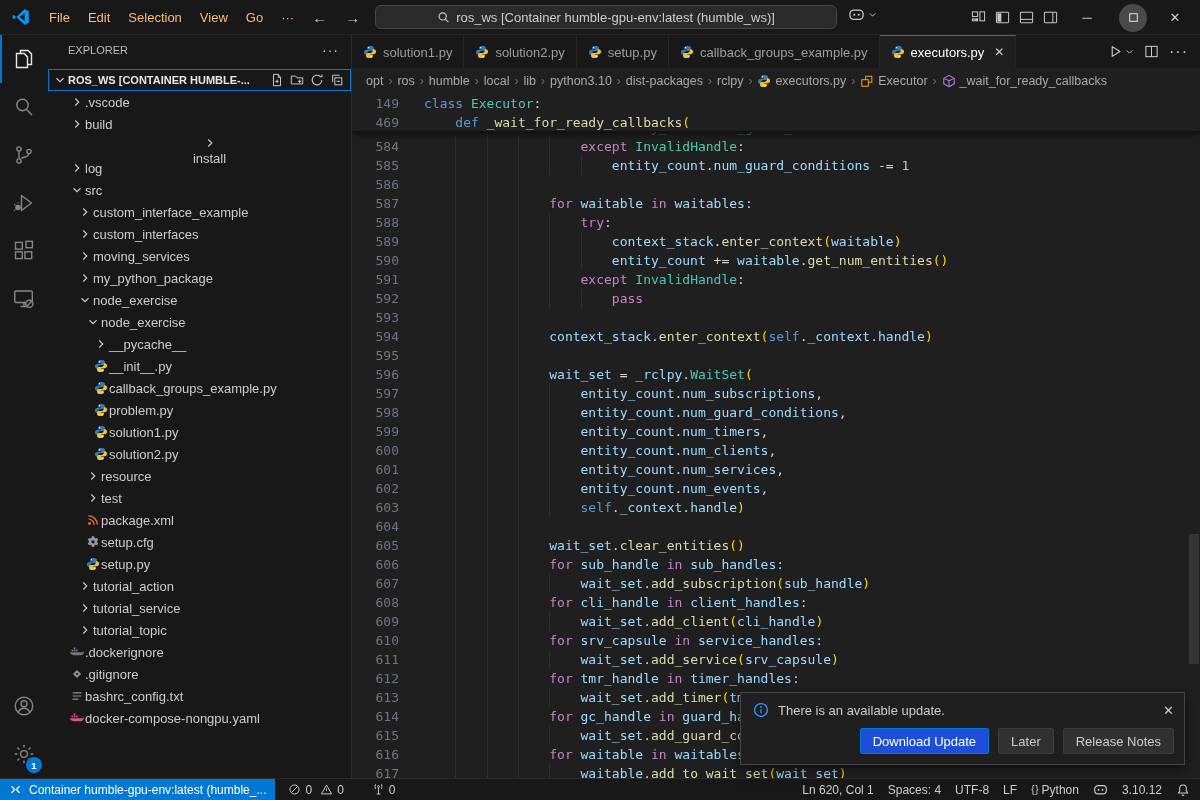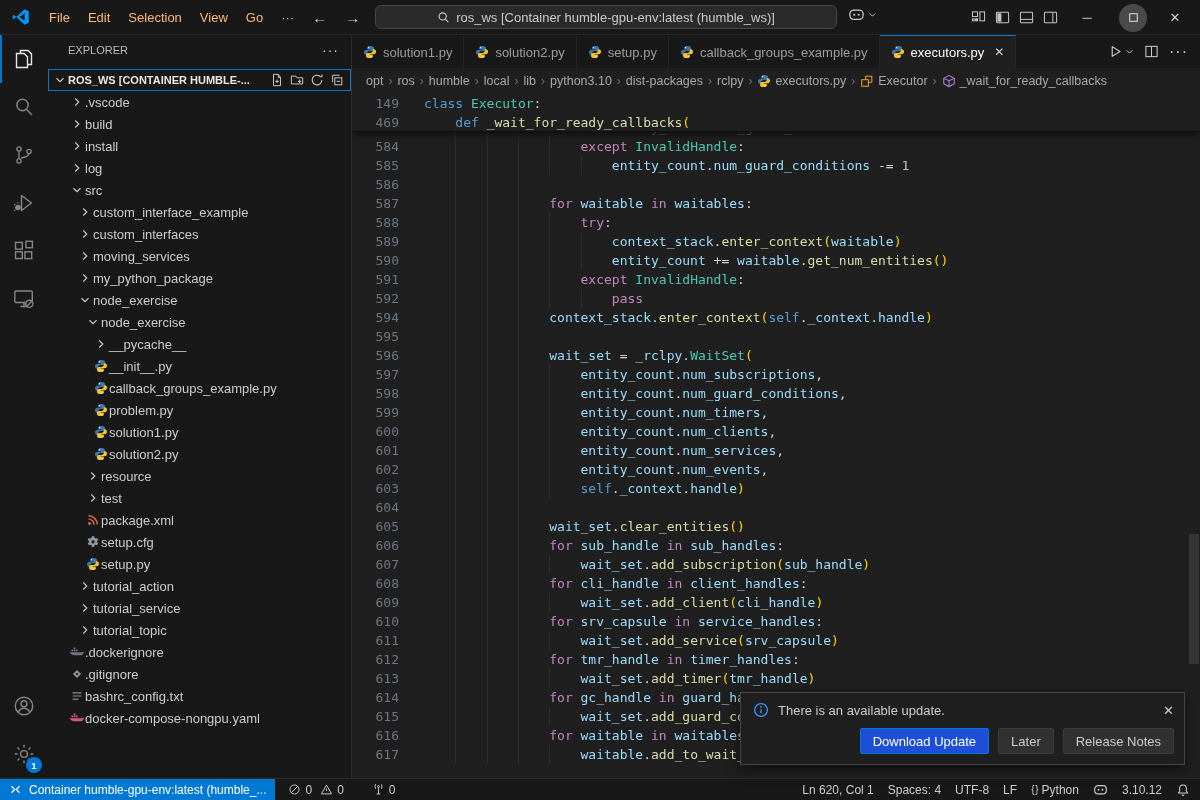--- a/index.html
+++ b/index.html
@@ -276,21 +276,21 @@
         <span>.vscode</span>
       </div>
       <div class="tree-row" style="padding-left: 20px;">
         <span class="tw">
           <svg width="14" height="14" viewBox="0 0 16 16" fill="none" stroke="currentColor" stroke-width="1.3">
             <path d="M6 4l4 4-4 4"></path>
           </svg>
         </span>
         <span>build</span>
       </div>
-      <div class="tree-row" style="padding-left: 20px;">
+      <div class="tree-row" style="padding-left: 20px; flex-direction: column;">
         <span class="tw">
           <svg width="14" height="14" viewBox="0 0 16 16" fill="none" stroke="currentColor" stroke-width="1.3">
             <path d="M6 4l4 4-4 4"></path>
           </svg>
         </span>
         <span>install</span>
       </div>
       <div class="tree-row" style="padding-left: 20px;">
         <span class="tw">
           <svg width="14" height="14" viewBox="0 0 16 16" fill="none" stroke="currentColor" stroke-width="1.3">
@@ -659,20 +659,21 @@
         <div class="cl dim"><i class="ig" style="left: 103.304px;"></i><i class="ig" style="left: 134.608px;"></i><i class="ig" style="left: 165.912px;"></i><i class="ig" style="left: 197.216px;"></i><i class="ig" style="left: 228.52px;"></i><span class="ln">583</span><span class="ct"><span class="tk-o">                        </span><span class="tk-v">entity_count</span><span class="tk-o">.</span><span class="tk-v">num_guard_conditions</span><span class="tk-o"> += </span><span class="tk-n">1</span></span></div>
         <div class="cl"><i class="ig" style="left: 103.304px;"></i><i class="ig" style="left: 134.608px;"></i><i class="ig" style="left: 165.912px;"></i><i class="ig" style="left: 197.216px;"></i><span class="ln">584</span><span class="ct"><span class="tk-o">                    </span><span class="tk-k">except</span><span class="tk-o"> </span><span class="tk-c">InvalidHandle</span><span class="tk-o">:</span></span></div>
         <div class="cl"><i class="ig" style="left: 103.304px;"></i><i class="ig" style="left: 134.608px;"></i><i class="ig" style="left: 165.912px;"></i><i class="ig" style="left: 197.216px;"></i><i class="ig" style="left: 228.52px;"></i><span class="ln">585</span><span class="ct"><span class="tk-o">                        </span><span class="tk-v">entity_count</span><span class="tk-o">.</span><span class="tk-v">num_guard_conditions</span><span class="tk-o"> -= </span><span class="tk-n">1</span></span></div>
         <div class="cl"><i class="ig" style="left: 103.304px;"></i><i class="ig" style="left: 134.608px;"></i><i class="ig" style="left: 165.912px;"></i><span class="ln">586</span><span class="ct"></span></div>
         <div class="cl"><i class="ig" style="left: 103.304px;"></i><i class="ig" style="left: 134.608px;"></i><i class="ig" style="left: 165.912px;"></i><span class="ln">587</span><span class="ct"><span class="tk-o">                </span><span class="tk-k">for</span><span class="tk-o"> </span><span class="tk-v">waitable</span><span class="tk-o"> </span><span class="tk-k">in</span><span class="tk-o"> </span><span class="tk-v">waitables</span><span class="tk-o">:</span></span></div>
         <div class="cl"><i class="ig" style="left: 103.304px;"></i><i class="ig" style="left: 134.608px;"></i><i class="ig" style="left: 165.912px;"></i><i class="ig" style="left: 197.216px;"></i><span class="ln">588</span><span class="ct"><span class="tk-o">                    </span><span class="tk-k">try</span><span class="tk-o">:</span></span></div>
         <div class="cl"><i class="ig" style="left: 103.304px;"></i><i class="ig" style="left: 134.608px;"></i><i class="ig" style="left: 165.912px;"></i><i class="ig" style="left: 197.216px;"></i><i class="ig" style="left: 228.52px;"></i><span class="ln">589</span><span class="ct"><span class="tk-o">                        </span><span class="tk-v">context_stack</span><span class="tk-o">.</span><span class="tk-f">enter_context</span><span class="tk-p">(</span><span class="tk-v">waitable</span><span class="tk-p">)</span></span></div>
         <div class="cl"><i class="ig" style="left: 103.304px;"></i><i class="ig" style="left: 134.608px;"></i><i class="ig" style="left: 165.912px;"></i><i class="ig" style="left: 197.216px;"></i><i class="ig" style="left: 228.52px;"></i><span class="ln">590</span><span class="ct"><span class="tk-o">                        </span><span class="tk-v">entity_count</span><span class="tk-o"> += </span><span class="tk-v">waitable</span><span class="tk-o">.</span><span class="tk-f">get_num_entities</span><span class="tk-p">()</span></span></div>
         <div class="cl"><i class="ig" style="left: 103.304px;"></i><i class="ig" style="left: 134.608px;"></i><i class="ig" style="left: 165.912px;"></i><i class="ig" style="left: 197.216px;"></i><span class="ln">591</span><span class="ct"><span class="tk-o">                    </span><span class="tk-k">except</span><span class="tk-o"> </span><span class="tk-c">InvalidHandle</span><span class="tk-o">:</span></span></div>
         <div class="cl"><i class="ig" style="left: 103.304px;"></i><i class="ig" style="left: 134.608px;"></i><i class="ig" style="left: 165.912px;"></i><i class="ig" style="left: 197.216px;"></i><i class="ig" style="left: 228.52px;"></i><span class="ln">592</span><span class="ct"><span class="tk-o">                        </span><span class="tk-k">pass</span></span></div>
+        <div class="cl"><i class="ig" style="left: 103.304px;"></i><i class="ig" style="left: 134.608px;"></i><i class="ig" style="left: 165.912px;"></i><span class="ln">593</span><span class="ct"></span></div>
         <div class="cl"><i class="ig" style="left: 103.304px;"></i><i class="ig" style="left: 134.608px;"></i><i class="ig" style="left: 165.912px;"></i><span class="ln">594</span><span class="ct"><span class="tk-o">                </span><span class="tk-v">context_stack</span><span class="tk-o">.</span><span class="tk-f">enter_context</span><span class="tk-p">(</span><span class="tk-s">self</span><span class="tk-o">.</span><span class="tk-v">_context</span><span class="tk-o">.</span><span class="tk-v">handle</span><span class="tk-p">)</span></span></div>
         <div class="cl"><i class="ig" style="left: 103.304px;"></i><i class="ig" style="left: 134.608px;"></i><i class="ig" style="left: 165.912px;"></i><span class="ln">595</span><span class="ct"></span></div>
         <div class="cl"><i class="ig" style="left: 103.304px;"></i><i class="ig" style="left: 134.608px;"></i><i class="ig" style="left: 165.912px;"></i><span class="ln">596</span><span class="ct"><span class="tk-o">                </span><span class="tk-v">wait_set</span><span class="tk-o"> = </span><span class="tk-v">_rclpy</span><span class="tk-o">.</span><span class="tk-c">WaitSet</span><span class="tk-p">(</span></span></div>
         <div class="cl"><i class="ig" style="left: 103.304px;"></i><i class="ig" style="left: 134.608px;"></i><i class="ig" style="left: 165.912px;"></i><i class="ig" style="left: 197.216px;"></i><span class="ln">597</span><span class="ct"><span class="tk-o">                    </span><span class="tk-v">entity_count</span><span class="tk-o">.</span><span class="tk-v">num_subscriptions</span><span class="tk-o">,</span></span></div>
         <div class="cl"><i class="ig" style="left: 103.304px;"></i><i class="ig" style="left: 134.608px;"></i><i class="ig" style="left: 165.912px;"></i><i class="ig" style="left: 197.216px;"></i><span class="ln">598</span><span class="ct"><span class="tk-o">                    </span><span class="tk-v">entity_count</span><span class="tk-o">.</span><span class="tk-v">num_guard_conditions</span><span class="tk-o">,</span></span></div>
         <div class="cl"><i class="ig" style="left: 103.304px;"></i><i class="ig" style="left: 134.608px;"></i><i class="ig" style="left: 165.912px;"></i><i class="ig" style="left: 197.216px;"></i><span class="ln">599</span><span class="ct"><span class="tk-o">                    </span><span class="tk-v">entity_count</span><span class="tk-o">.</span><span class="tk-v">num_timers</span><span class="tk-o">,</span></span></div>
         <div class="cl"><i class="ig" style="left: 103.304px;"></i><i class="ig" style="left: 134.608px;"></i><i class="ig" style="left: 165.912px;"></i><i class="ig" style="left: 197.216px;"></i><span class="ln">600</span><span class="ct"><span class="tk-o">                    </span><span class="tk-v">entity_count</span><span class="tk-o">.</span><span class="tk-v">num_clients</span><span class="tk-o">,</span></span></div>
         <div class="cl"><i class="ig" style="left: 103.304px;"></i><i class="ig" style="left: 134.608px;"></i><i class="ig" style="left: 165.912px;"></i><i class="ig" style="left: 197.216px;"></i><span class="ln">601</span><span class="ct"><span class="tk-o">                    </span><span class="tk-v">entity_count</span><span class="tk-o">.</span><span class="tk-v">num_services</span><span class="tk-o">,</span></span></div>
         <div class="cl"><i class="ig" style="left: 103.304px;"></i><i class="ig" style="left: 134.608px;"></i><i class="ig" style="left: 165.912px;"></i><i class="ig" style="left: 197.216px;"></i><span class="ln">602</span><span class="ct"><span class="tk-o">                    </span><span class="tk-v">entity_count</span><span class="tk-o">.</span><span class="tk-v">num_events</span><span class="tk-o">,</span></span></div>
         <div class="cl"><i class="ig" style="left: 103.304px;"></i><i class="ig" style="left: 134.608px;"></i><i class="ig" style="left: 165.912px;"></i><i class="ig" style="left: 197.216px;"></i><span class="ln">603</span><span class="ct"><span class="tk-o">                    </span><span class="tk-s">self</span><span class="tk-o">.</span><span class="tk-v">_context</span><span class="tk-o">.</span><span class="tk-v">handle</span><span class="tk-p">)</span></span></div>

